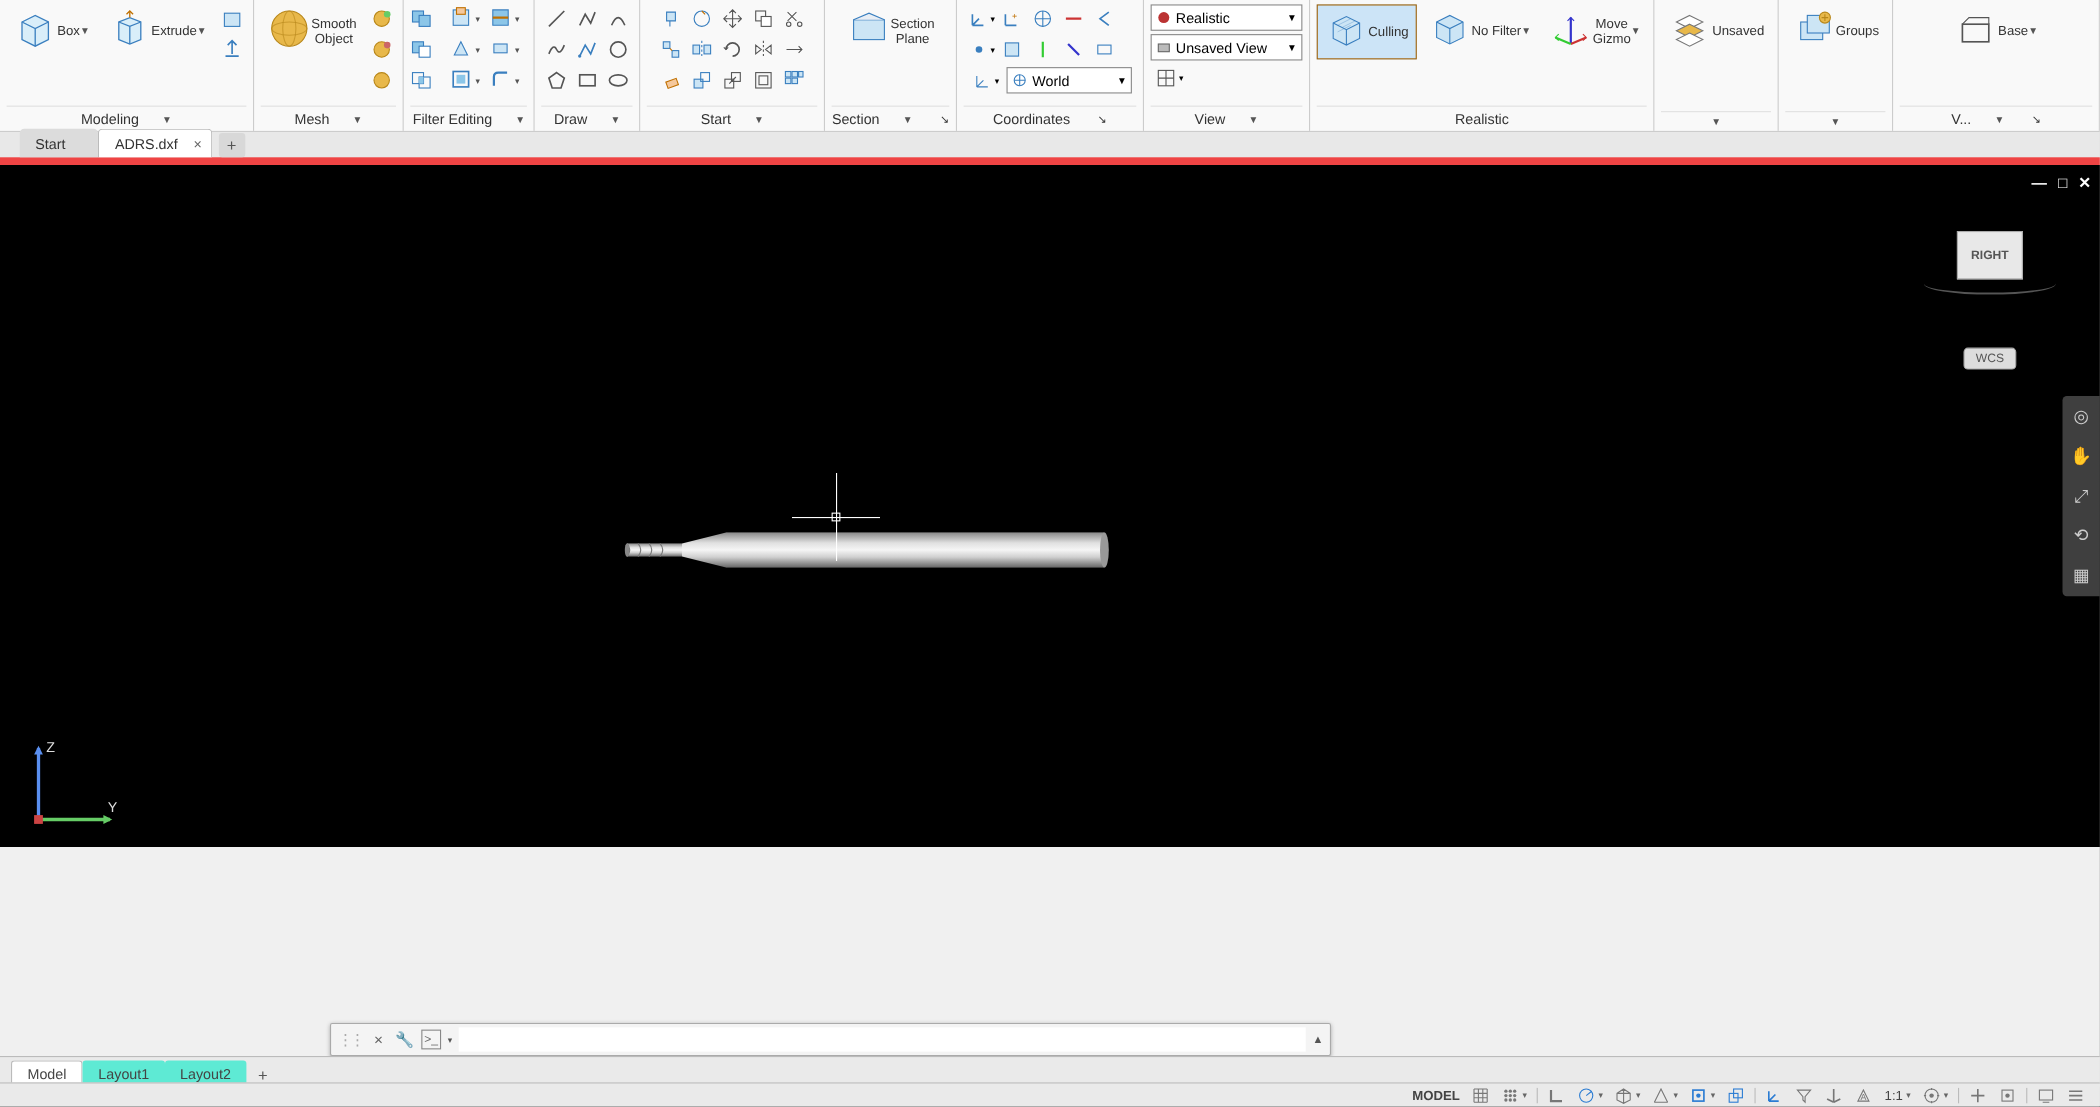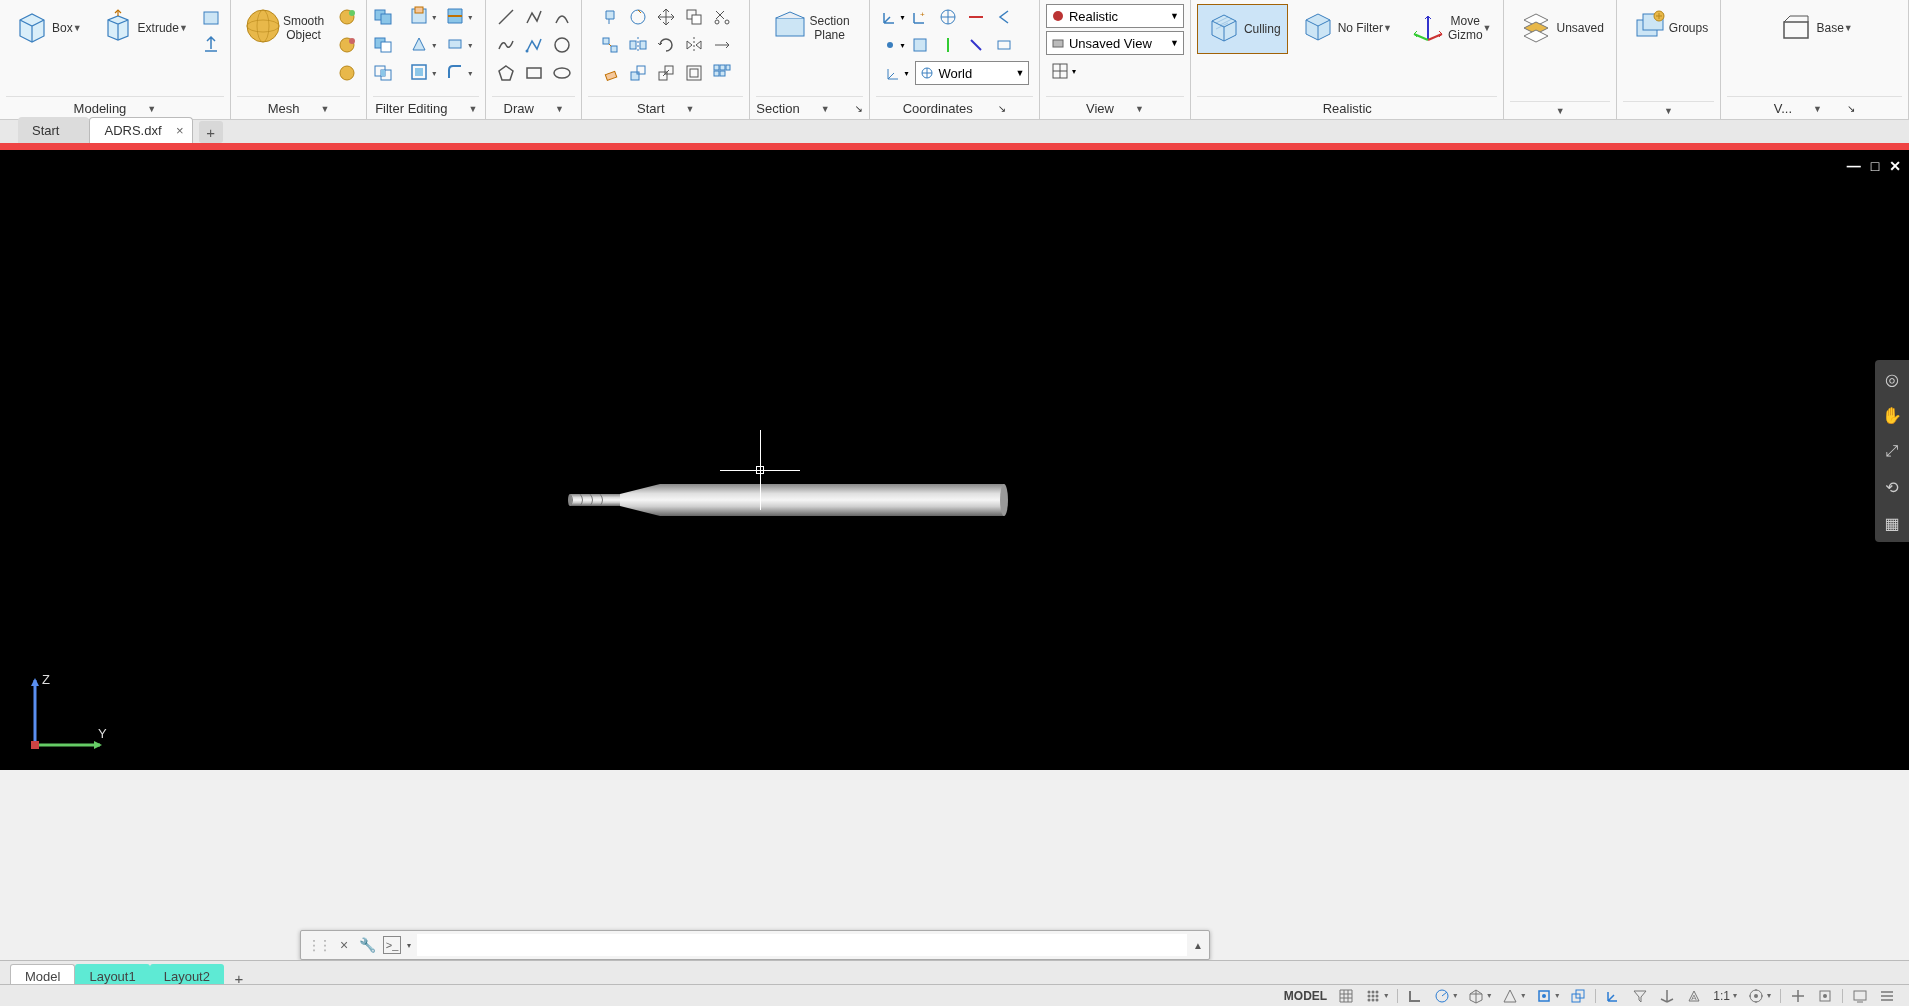--- a/index.html
+++ b/index.html
@@ -665,20 +665,27 @@
 
 <div class="viewport-area">
   <div class="viewport">
 
     <div class="window-controls">
       <span>—</span>
       <span>□</span>
       <span>✕</span>
     </div>
 
+    <div class="viewcube-area">
+      <div class="viewcube">
+          <span>RIGHT</span>
+        </div>
+      <div class="viewcube-ring"></div>
+      <div class="wcs-badge"><span>WCS</span></div>
+    </div>
 
     <div class="nav-bar">
       <div class="nav-item">◎</div>
       <div class="nav-item">✋</div>
       <div class="nav-item">⤢</div>
       <div class="nav-item">⟲</div>
       <div class="nav-item">▦</div>
     </div>
 
     <svg style="position:absolute;top:330px;left:560px" width="450" height="40" viewBox="0 0 450 40">

